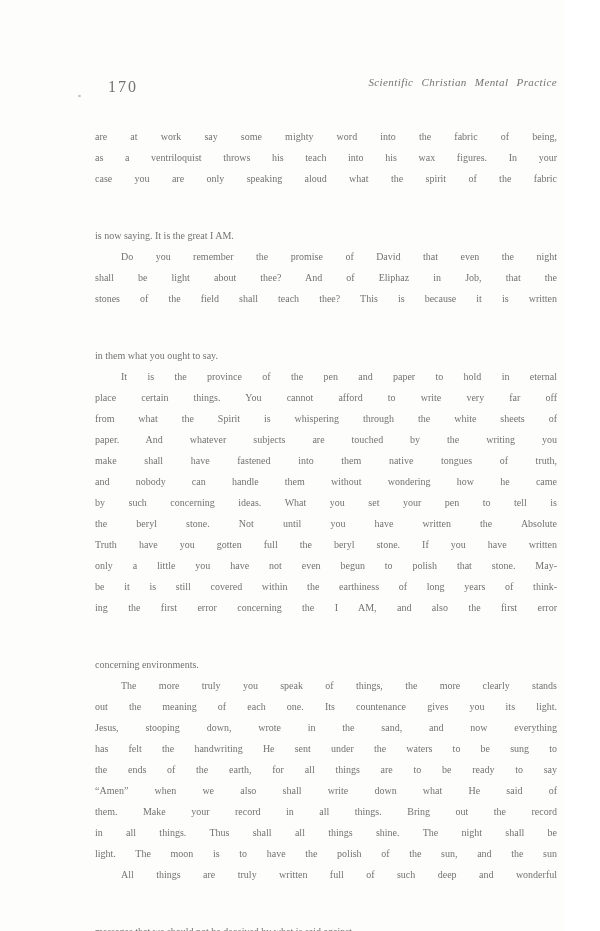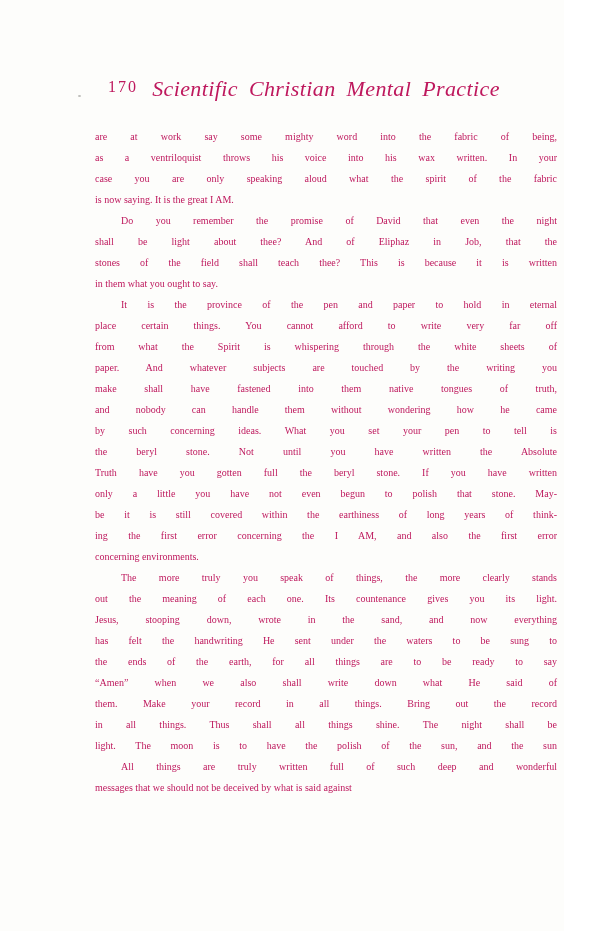--- a/index.html
+++ b/index.html
@@ -2,60 +2,61 @@
 <html><head>
 <meta charset="utf-8">
 <style>
   html, body { margin: 0; padding: 0; }
   .page {
     position: relative;
     width: 564px;
     height: 931px;
     background: #fdfdfb;
     font-family: "Liberation Serif", serif;
-    color: #be185d;
+    color: #737373;
     overflow: hidden;
   }
   .header {
     position: absolute;
     top: 76px;
     left: 95px;
     width: 462px;
     height: 24px;
   }
   .pagenum {
     position: absolute;
     left: 13px;
     top: 2px;
     font-size: 16px;
     letter-spacing: 2px;
   }
   .running-title {
     display: block;
-    text-align: center;
+    text-align: right;
     font-style: italic;
-    font-size: 22px;
+    font-size: 11px;
     letter-spacing: 0.4px;
     word-spacing: 5px;
   }
   .body-text {
     position: absolute;
     top: 126px;
     left: 95px;
     width: 462px;
     font-size: 10px;
     line-height: 21px;
   }
   .para { margin: 0; }
   .line {
     text-align: justify;
     text-align-last: justify;
   }
   .line.last {
     text-align-last: left;
+    margin-top: 36px;
   }
   .para.indent .line:first-child {
     text-indent: 26px;
   }
   .speck {
     position: absolute;
     left: 78px;
     top: 95px;
     width: 3px;
     height: 2px;
@@ -69,21 +70,21 @@
 
 <div class="page">
   <div class="speck"></div>
   <div class="header">
     <span class="pagenum">170</span>
     <span class="running-title">Scientific Christian Mental Practice</span>
   </div>
   <div class="body-text">
       <div class="para">
         <div class="line">are at work say some mighty word into the fabric of being,</div>
-        <div class="line">as a ventriloquist throws his voice into his wax written. In your</div>
+        <div class="line">as a ventriloquist throws his teach into his wax figures. In your</div>
         <div class="line">case you are only speaking aloud what the spirit of the fabric</div>
         <div class="line last">is now saying. It is the great I AM.</div>
       </div>
       <div class="para indent">
         <div class="line">Do you remember the promise of David that even the night</div>
         <div class="line">shall be light about thee? And of Eliphaz in Job, that the</div>
         <div class="line">stones of the field shall teach thee? This is because it is written</div>
         <div class="line last">in them what you ought to say.</div>
       </div>
       <div class="para indent">

